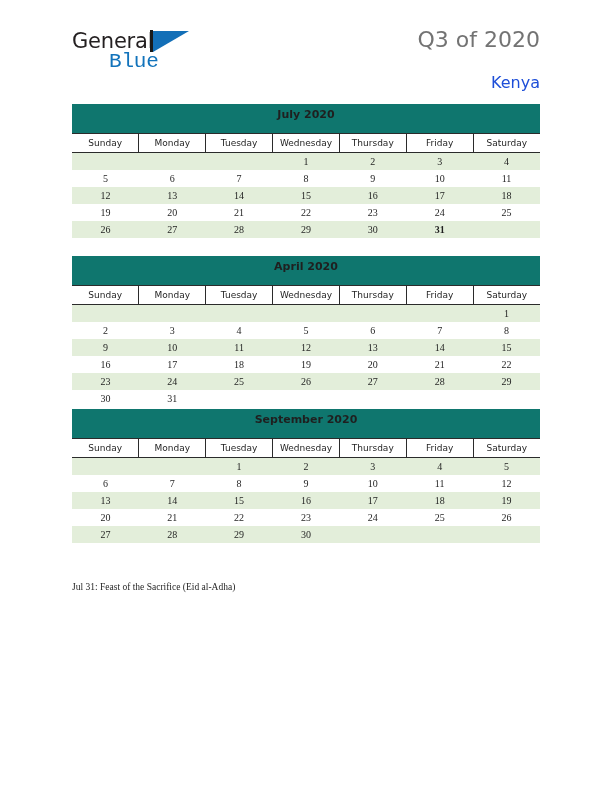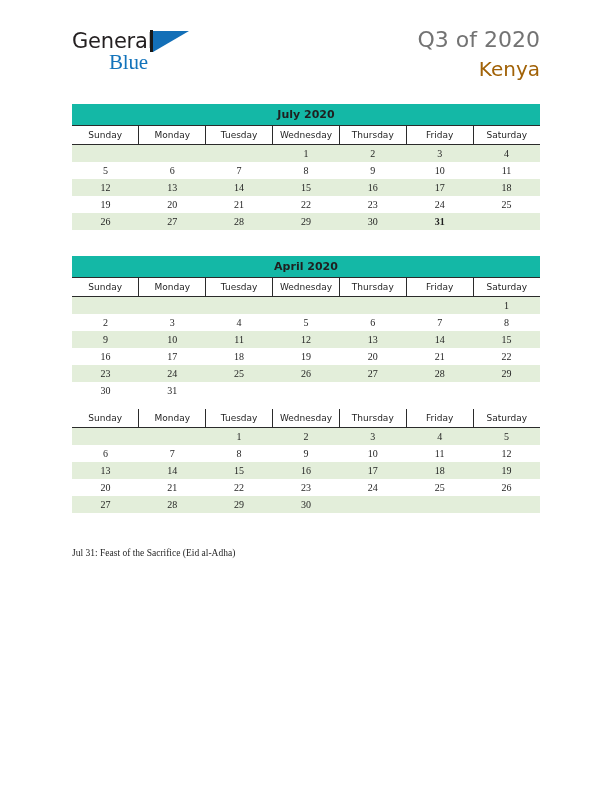--- a/index.html
+++ b/index.html
@@ -61,58 +61,58 @@
     top: 1px;
     width: 0;
     height: 0;
     border-left: 36px solid #136fb7;
     border-bottom: 21px solid transparent;
   }
   .logo-blue {
     position: absolute;
     left: 37px;
     top: 21px;
-    font-family: Liberation Serif, serif;
+    font-family: Liberation Mono, monospace;
     font-size: 21px;
     color: #1273bb;
     letter-spacing: -0.2px;
     line-height: 22px;
   }
 
   .title-block {
     position: absolute;
     right: 0;
     top: 0;
     text-align: right;
     font-family: "DejaVu Sans", sans-serif;
   }
   .title-main {
     font-size: 22px;
     color: #737373;
     line-height: 28px;
     white-space: nowrap;
   }
   .title-sub {
-    font-size: 20px;
-    color: #a16207;
+    font-size: 16px;
+    color: #1d4ed8;
     line-height: 24px;
-    margin-top: 3px;
+    margin-top: 17px;
     white-space: nowrap;
   }
 
   
   .month {
     position: absolute;
     left: 72px;
     width: 468px;
   }
   .month-title {
-    height: 22px;
+    height: 30px;
     line-height: 22px;
-    background: #14b8a6;
+    background: #0f766e;
     text-align: center;
     font-family: "DejaVu Sans", sans-serif;
     font-weight: bold;
     font-size: 11px;
     color: #1f1f1f;
     border-bottom: 1.6px solid #2b2b2b;
     box-sizing: border-box;
   }
   table.cal {
     border-collapse: collapse;
@@ -322,20 +322,21 @@
               <td></td>
               <td></td>
               <td></td>
               <td></td>
               <td></td>
             </tr>
           </tbody>
         </table>
       </div>
       <div class="month" style="top: 409px;">
+        <div class="month-title">September 2020</div>
         <table class="cal">
           <thead>
             <tr>
               <th>Sunday</th>
               <th>Monday</th>
               <th>Tuesday</th>
               <th>Wednesday</th>
               <th>Thursday</th>
               <th>Friday</th>
               <th>Saturday</th>
@@ -394,17 +395,17 @@
               <td></td>
               <td></td>
               <td></td>
               <td></td>
             </tr>
           </tbody>
         </table>
       </div>
     </div>
 
-  <div class="notes" id="notes-host" style="top: 546px;">
+  <div class="notes" id="notes-host" style="top: 580px;">
       <div>Jul 31: Feast of the Sacrifice (Eid al-Adha)</div>
     </div>
 
 </div>
 
 </body></html>

